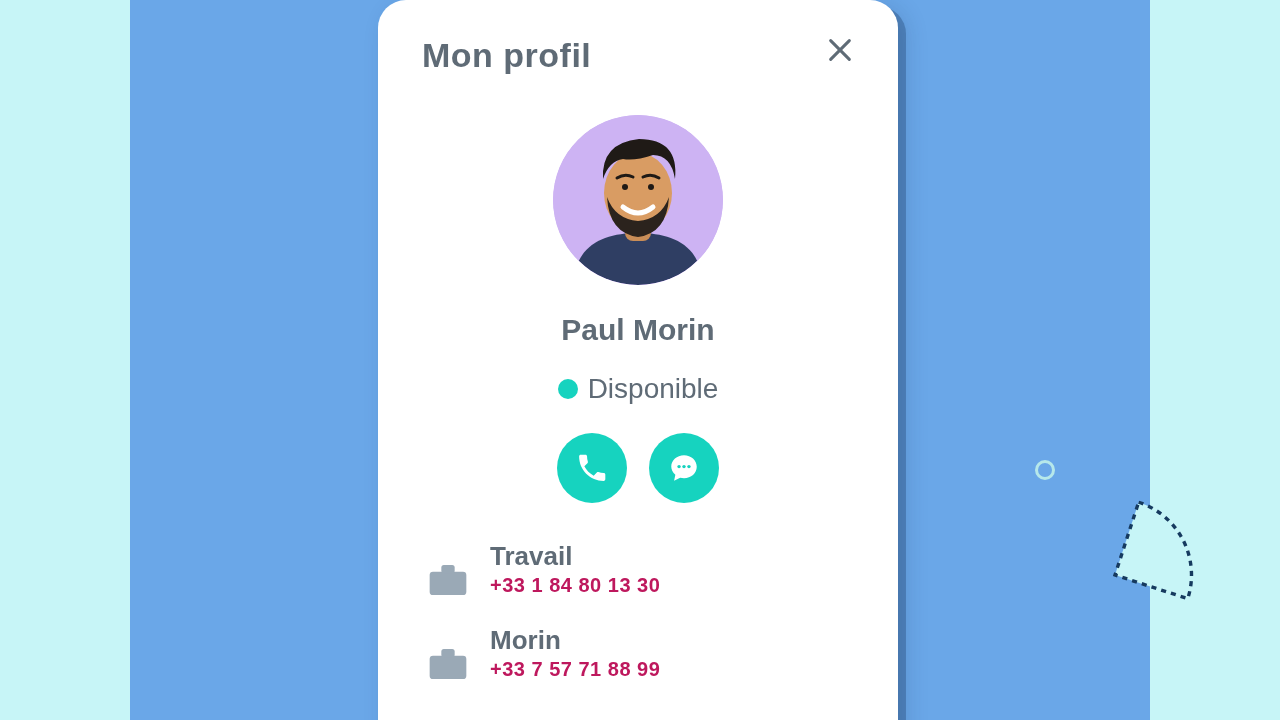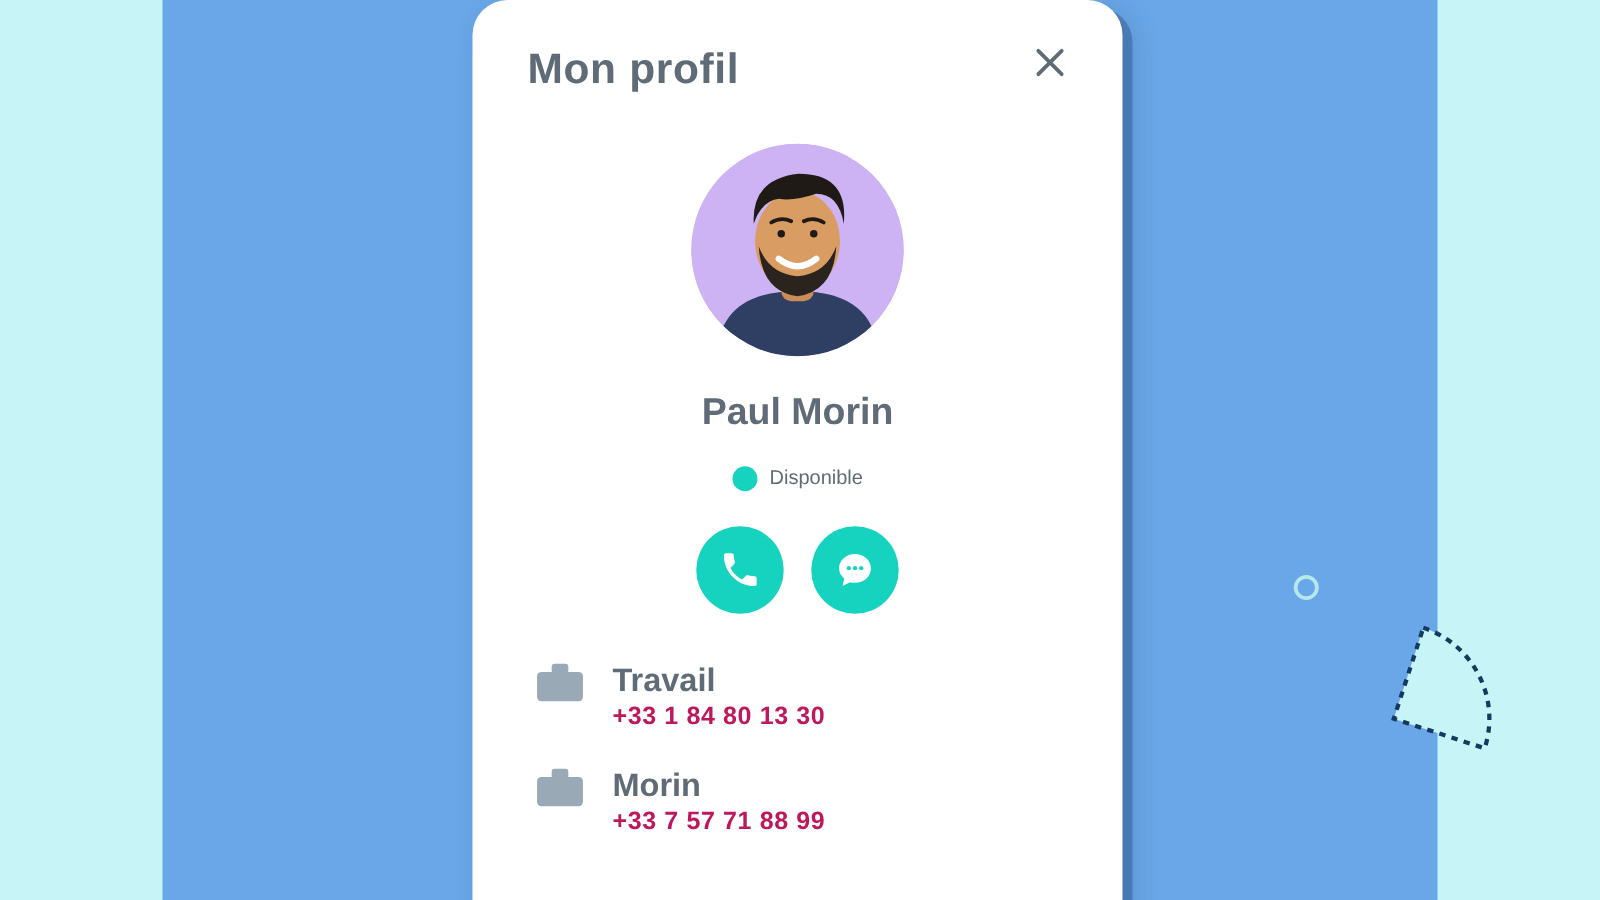--- a/index.html
+++ b/index.html
@@ -85,41 +85,41 @@
   .status-row {
     display: flex; align-items: center; justify-content: center;
     gap: 10px;
     margin-bottom: 28px;
   }
   .status-dot {
     width: 20px; height: 20px; border-radius: 50%;
     background: #16d3bf;
   }
   .status-text {
-    font-size: 16px;
+    font-size: 28px;
     color: #5f6b76;
     font-weight: 500;
     text-align: right;
   }
   .action-row {
     display: flex; align-items: center; justify-content: center;
     gap: 22px;
     margin-bottom: 38px;
   }
   .action-btn {
     width: 70px; height: 70px; border-radius: 50%;
     background: #16d3bf;
     display: flex; align-items: center; justify-content: center;
     cursor: pointer;
     color: #ffffff;
   }
   .action-btn svg { width: 34px; height: 34px; }
 
   .contact-row {
-    display: flex; align-items: flex-start; gap: 22px;
+    display: flex; align-items: flex-end; gap: 22px;
     padding: 0 6px 28px 6px;
   }
   .briefcase {
     width: 40px; height: 34px; color: #9aa9b6;
     flex: 0 0 40px;
     display:flex; align-items:center; justify-content:center;
   }
   .briefcase svg { width: 100%; height: 100%; }
   .contact-text .label {
     font-size: 26px;

